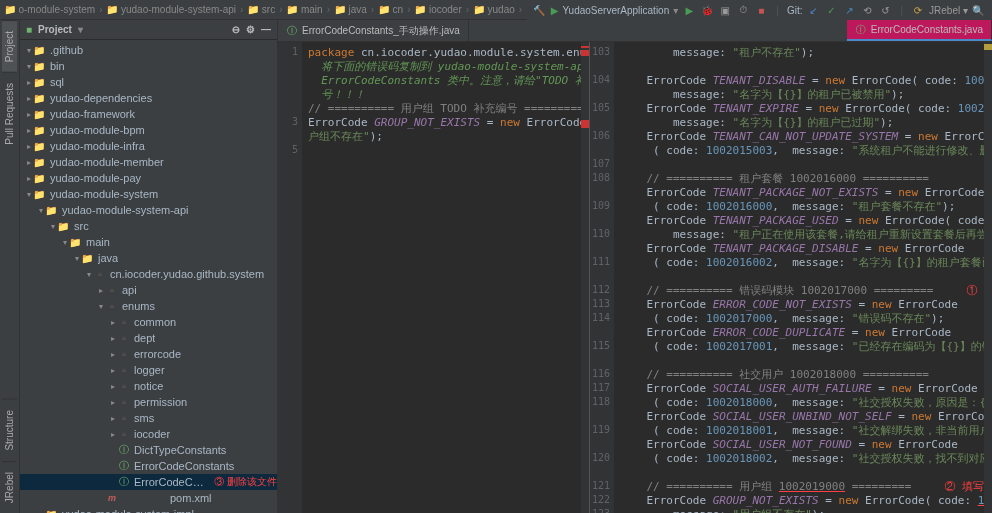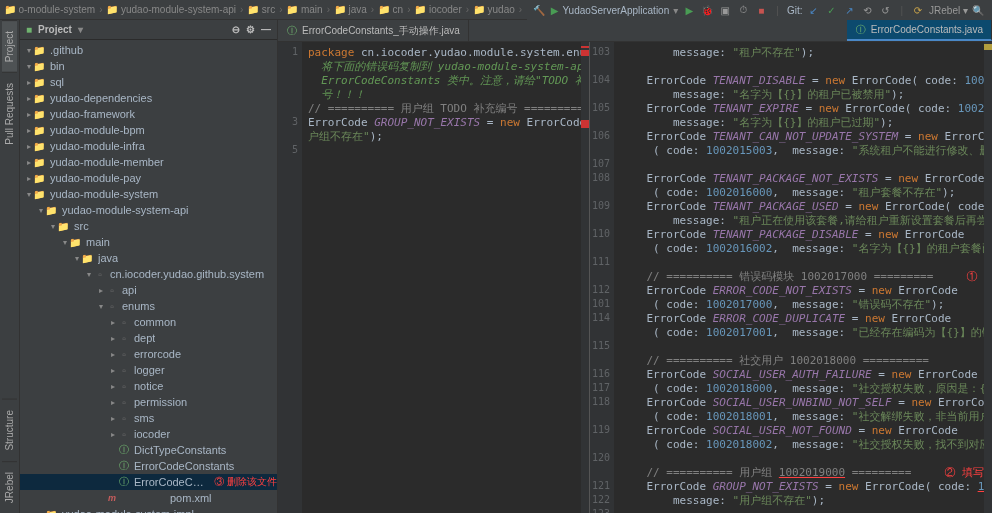--- a/index.html
+++ b/index.html
@@ -67,21 +67,21 @@
 }
 .tabs {
   height: 22px; background: #3c3f41; border-bottom: 1px solid #323232;
   display: flex; align-items: stretch;
 }
 .tab {
   display: flex; align-items: center; gap: 4px; padding: 0 8px;
   border-right: 1px solid #323232; font-size: 10px; cursor: pointer;
   color: #bbb;
 }
-.tab.active { background: #0c4a6e; border-bottom: 2px solid #4a88c7; }
+.tab.active { background: #be185d; border-bottom: 2px solid #4a88c7; }
 .tab .ic.iface { margin-right: 0; }
 .editors-split { flex: 1; display: flex; min-height: 0; }
 .pane { position: relative; display: flex; min-width: 0; }
 .pane.left { width: 312px; border-right: 1px solid #555; }
 .pane.right { flex: 1; }
 .gutter {
   width: 24px; background: #313335; color: #606366;
   font-size: 10px; text-align: right; padding: 4px 4px 0 0;
   flex: none; font-family: Consolas, monospace;
 }
@@ -381,21 +381,21 @@
           <div>107</div>
           <div>108</div>
           <div></div>
           <div>109</div>
           <div></div>
           <div>110</div>
           <div></div>
           <div>111</div>
           <div></div>
           <div>112</div>
-          <div>101</div>
+          <div>113</div>
           <div>114</div>
           <div></div>
           <div>115</div>
           <div></div>
           <div>116</div>
           <div>117</div>
           <div>118</div>
           <div></div>
           <div>119</div>
           <div></div>
@@ -407,20 +407,21 @@
         </div>
       <div class="code" id="rc">        message: <span class="str">"租户不存在"</span>);
 
     ErrorCode <span class="field">TENANT_DISABLE</span> = <span class="kw">new</span> ErrorCode( code: <span class="num">1002015001</span>,
         message: <span class="str">"名字为【{}】的租户已被禁用"</span>);
     ErrorCode <span class="field">TENANT_EXPIRE</span> = <span class="kw">new</span> ErrorCode( code: <span class="num">1002015002</span>,
         message: <span class="str">"名字为【{}】的租户已过期"</span>);
     ErrorCode <span class="field">TENANT_CAN_NOT_UPDATE_SYSTEM</span> = <span class="kw">new</span> ErrorCode
      ( code: <span class="num">1002015003</span>,  message: <span class="str">"系统租户不能进行修改、删除等操作！"</span>);
 
+    <span class="cmt">// ========== 租户套餐 1002016000 ==========</span>
     ErrorCode <span class="field">TENANT_PACKAGE_NOT_EXISTS</span> = <span class="kw">new</span> ErrorCode
      ( code: <span class="num">1002016000</span>,  message: <span class="str">"租户套餐不存在"</span>);
     ErrorCode <span class="field">TENANT_PACKAGE_USED</span> = <span class="kw">new</span> ErrorCode( code: ,
         message: <span class="str">"租户正在使用该套餐,请给租户重新设置套餐后再尝试删除"</span>);
     ErrorCode <span class="field">TENANT_PACKAGE_DISABLE</span> = <span class="kw">new</span> ErrorCode
      ( code: <span class="num">1002016002</span>,  message: <span class="str">"名字为【{}】的租户套餐已被禁用"</span>);
 
     <span class="cmt">// ========== 错误码模块 1002017000 =========</span>     <span style="color:#ff4040">① 复制</span>
     ErrorCode <span class="field">ERROR_CODE_NOT_EXISTS</span> = <span class="kw">new</span> ErrorCode
      ( code: <span class="num">1002017000</span>,  message: <span class="str">"错误码不存在"</span>);

